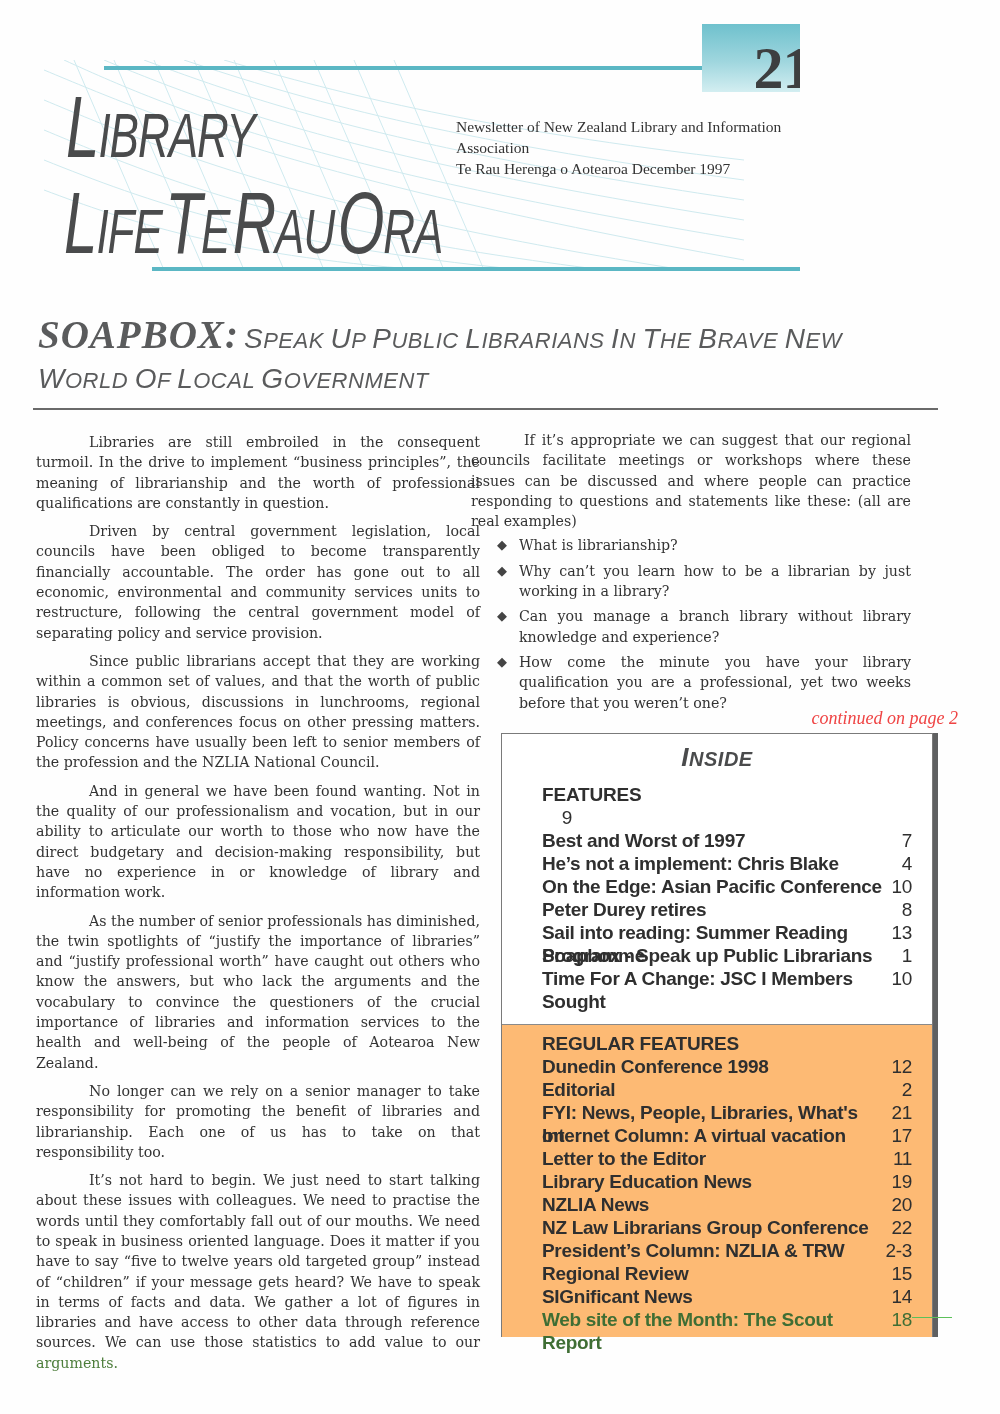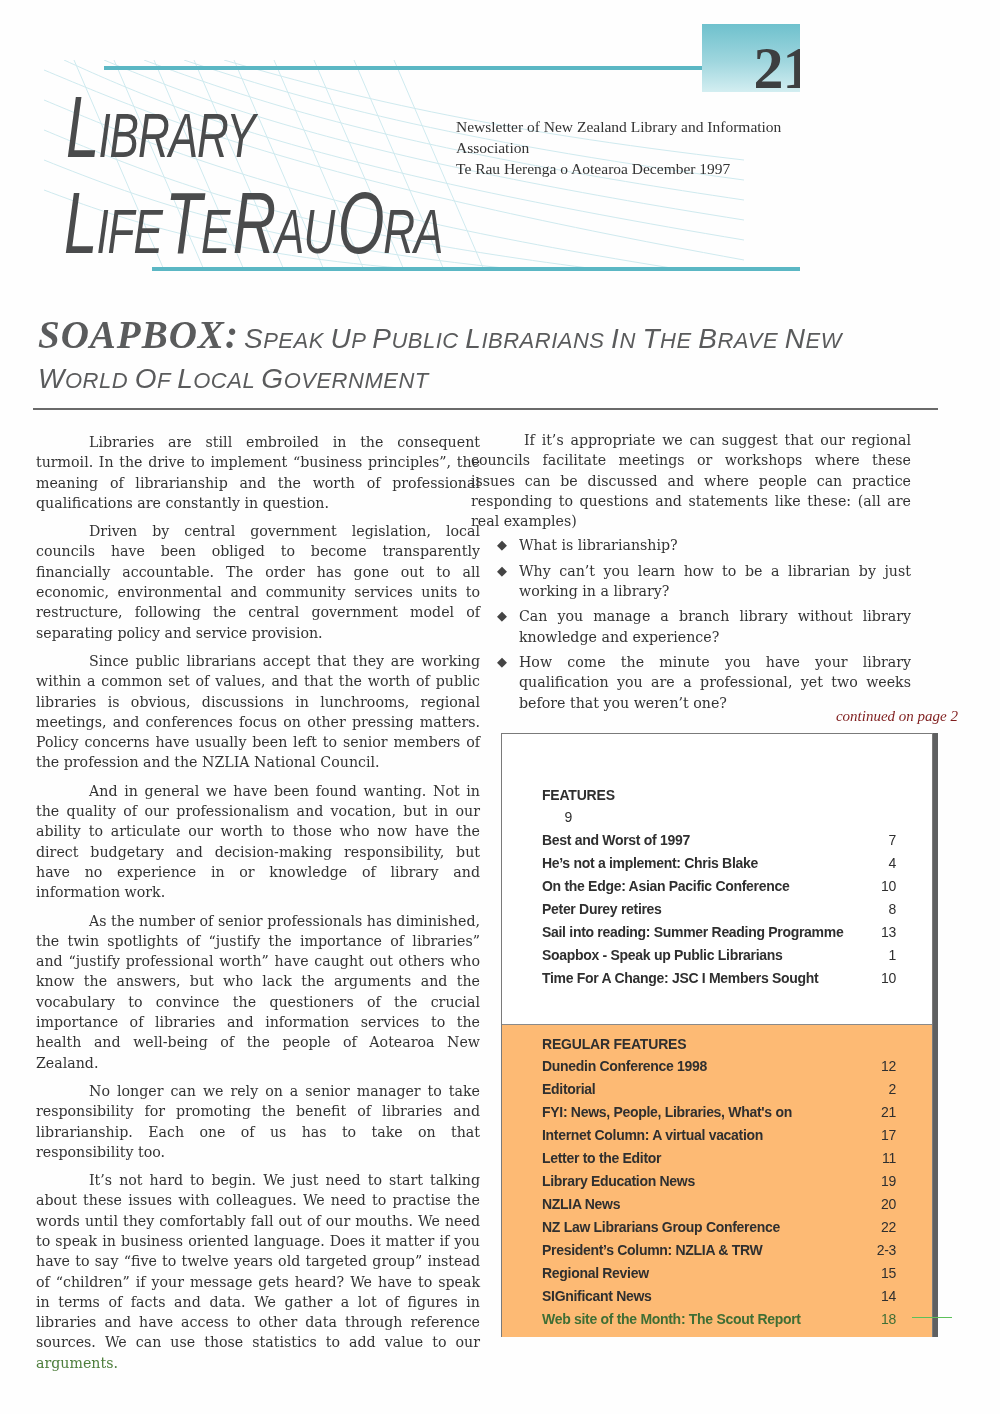--- a/index.html
+++ b/index.html
@@ -39,31 +39,31 @@
     color: #333; text-align: justify; }
   .col-left { left: 36px; top: 432px; width: 444px; }
   .col-right { left: 471px; top: 430px; width: 440px; }
   .col p { text-indent: 53px; margin-bottom: 8px; }
   .col p.tight { margin-bottom: 0; }
   .col .last-word { color: #4d7d3b; }
   ul.qs { list-style: none; margin-top: 4px; }
   ul.qs li { position: relative; padding-left: 48px; margin-bottom: 5px; text-align: justify; }
   ul.qs li .bullet { position: absolute; left: 26px; top: 0; font-size: 13px; color: #444; }
   .continued { position: absolute; right: 42px; top: 708px; font-family: "Liberation Serif", serif; font-style: italic;
-    font-size: 15px; color: #7f1d1d; }
+    font-size: 18px; color: #ef4444; }
 
   
   .inside { position: absolute; left: 501px; top: 733px; width: 432px; height: 604px;
     border: 1px solid #7a7a7a; background: #fff; }
   .inside-shadow { position: absolute; left: 929px; top: 733px; width: 9px; height: 604px; background: #5f6061; }
   .inside-title { position: absolute; left: 0; right: 0; top: 8px; text-align: center;
     font-family: "Liberation Sans", sans-serif; font-style: italic; font-weight: bold; color: #4a4b4c; font-size: 20px; letter-spacing: 0.5px; }
   .inside-title .cap { font-size: 26px; }
-  .inside-section { position: absolute; left: 0; right: 0; padding: 0 36px 0 40px;
-    font-family: "Liberation Sans", sans-serif; font-size: 14px; font-weight: bold; color: #2f2f2f; transform-origin: left top; }
+  .inside-section { position: absolute; left: 0; right: 0; padding: 0 20px 0 40px;
+    font-family: "Liberation Sans", sans-serif; font-size: 19px; font-weight: bold; color: #2f2f2f; transform-origin: left top; }
   .inside-features { top: 50px; }
   .inside-regular { top: 290px; height: 313px; background: #fdba74; border-top: 1px solid #8a8a8a; padding-top: 8px; }
   .sec-head { height: 22px; line-height: 22px; letter-spacing: -0.2px; }
   .toc-row { display: flex; justify-content: space-between; height: 23px; line-height: 23px; letter-spacing: -0.3px; }
   .toc-row .pg { text-align: right; min-width: 30px; font-weight: normal; }
   .toc-row.green { color: #3f6e34; }
   .green-line { position: absolute; left: 912px; top: 1317px; width: 40px; height: 1px; background: #5cc15a; }
 </style>
 </head>
 <body>
@@ -142,20 +142,21 @@
     <li><span class="bullet">◆</span><span>What is librarianship?</span></li>
     <li><span class="bullet">◆</span><span>Why can’t you learn how to be a librarian by just working in a library?</span></li>
     <li><span class="bullet">◆</span><span>Can you manage a branch library without library knowledge and experience?</span></li>
     <li><span class="bullet">◆</span><span>How come the minute you have your library qualification you are a professional, yet two weeks before that you weren’t one?</span></li>
   </ul>
 </article>
 <div class="continued">continued on page 2</div>
 
 <div class="inside-shadow"></div>
 <aside class="inside">
+  <div class="inside-title"><span class="cap">I</span><span>NSIDE</span></div>
 
   <div class="inside-section inside-features">
     <div class="sec-head">FEATURES</div>
     <div id="features-list">
         <div class="toc-row">
           <span class="pg">9</span>
         </div>
         <div class="toc-row">
           <span>Best and Worst of 1997</span>
           <span class="pg">7</span>

